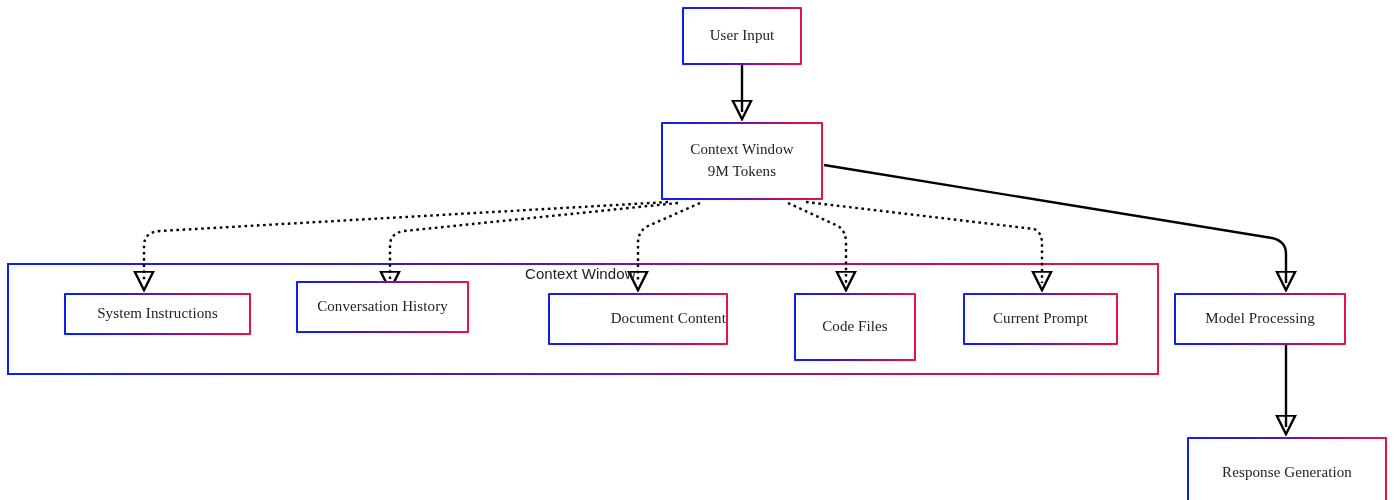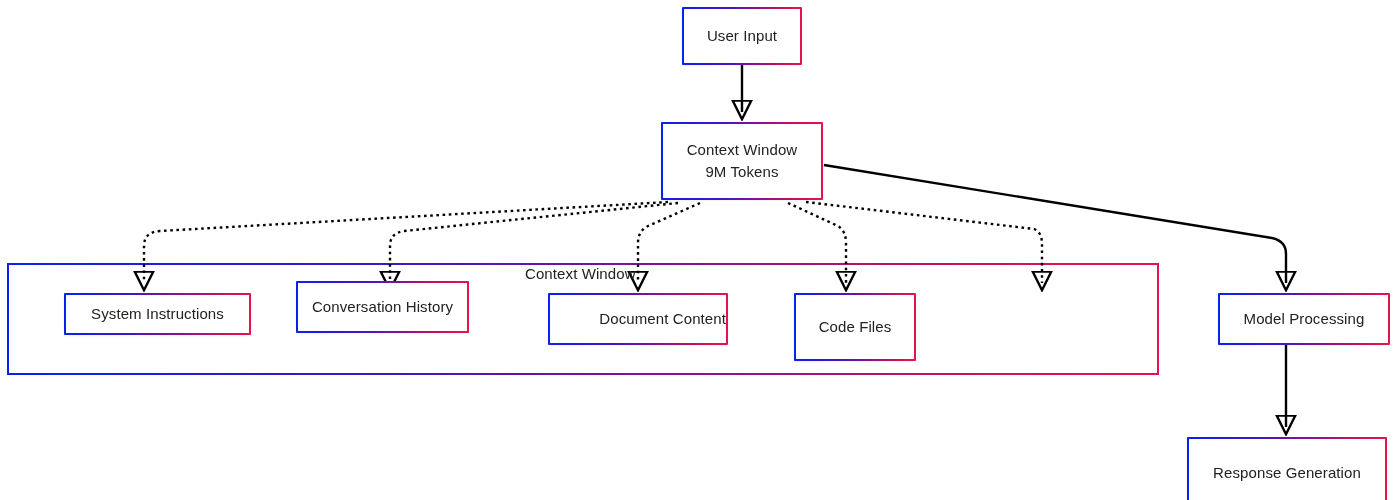--- a/index.html
+++ b/index.html
@@ -39,20 +39,21 @@
     background-image:
       linear-gradient(#ffffff, #ffffff),
       linear-gradient(90deg, #0A20F0 0%, #3B18C8 35%, #8B1190 62%, #D5114F 88%, #E6134C 100%);
     background-origin: border-box;
     background-clip: padding-box, border-box;
     z-index: 5;
     box-shadow: 0 1px 2px rgba(0,0,0,0.05);
   }
   .node .line {
     display: block;
+    font-family: Liberation Serif, serif;
   }
   
   #group-frame {
     position: absolute;
     box-sizing: border-box;
     border: 2px solid transparent;
     background-image:
       linear-gradient(#ffffff, #ffffff),
       linear-gradient(90deg, #0A20F0 0%, #3C18C6 33%, #8C1190 60%, #D4114F 86%, #E6134C 100%);
     background-origin: border-box;
@@ -135,22 +136,25 @@
   </div>
 
   <div class="node" style="left:548px; top:293px; width:180px; height:52px;align-items:flex-end;">
     <span class="line">Document Content</span>
   </div>
 
   <div class="node" style="left:786px; top:293px; width:122px; height:68px;margin-left:8px;">
     <span class="line">Code Files</span>
   </div>
 
+  <div class="node" style="left:963px; top:293px; width:155px; height:52px;">
+    <span class="line">Current Prompt</span>
+  </div>
 
-  <div class="node" style="left:1218px; top:293px; width:172px; height:52px;">
+  <div class="node" style="left:1174px; top:293px; width:172px; height:52px;">
     <span class="line">Model Processing</span>
   </div>
 
   <div class="node" style="left:1187px; top:437px; width:200px; height:72px;align-items:center;">
     <span class="line">Response Generation</span>
   </div>
 
 </div>
 
 </body></html>

